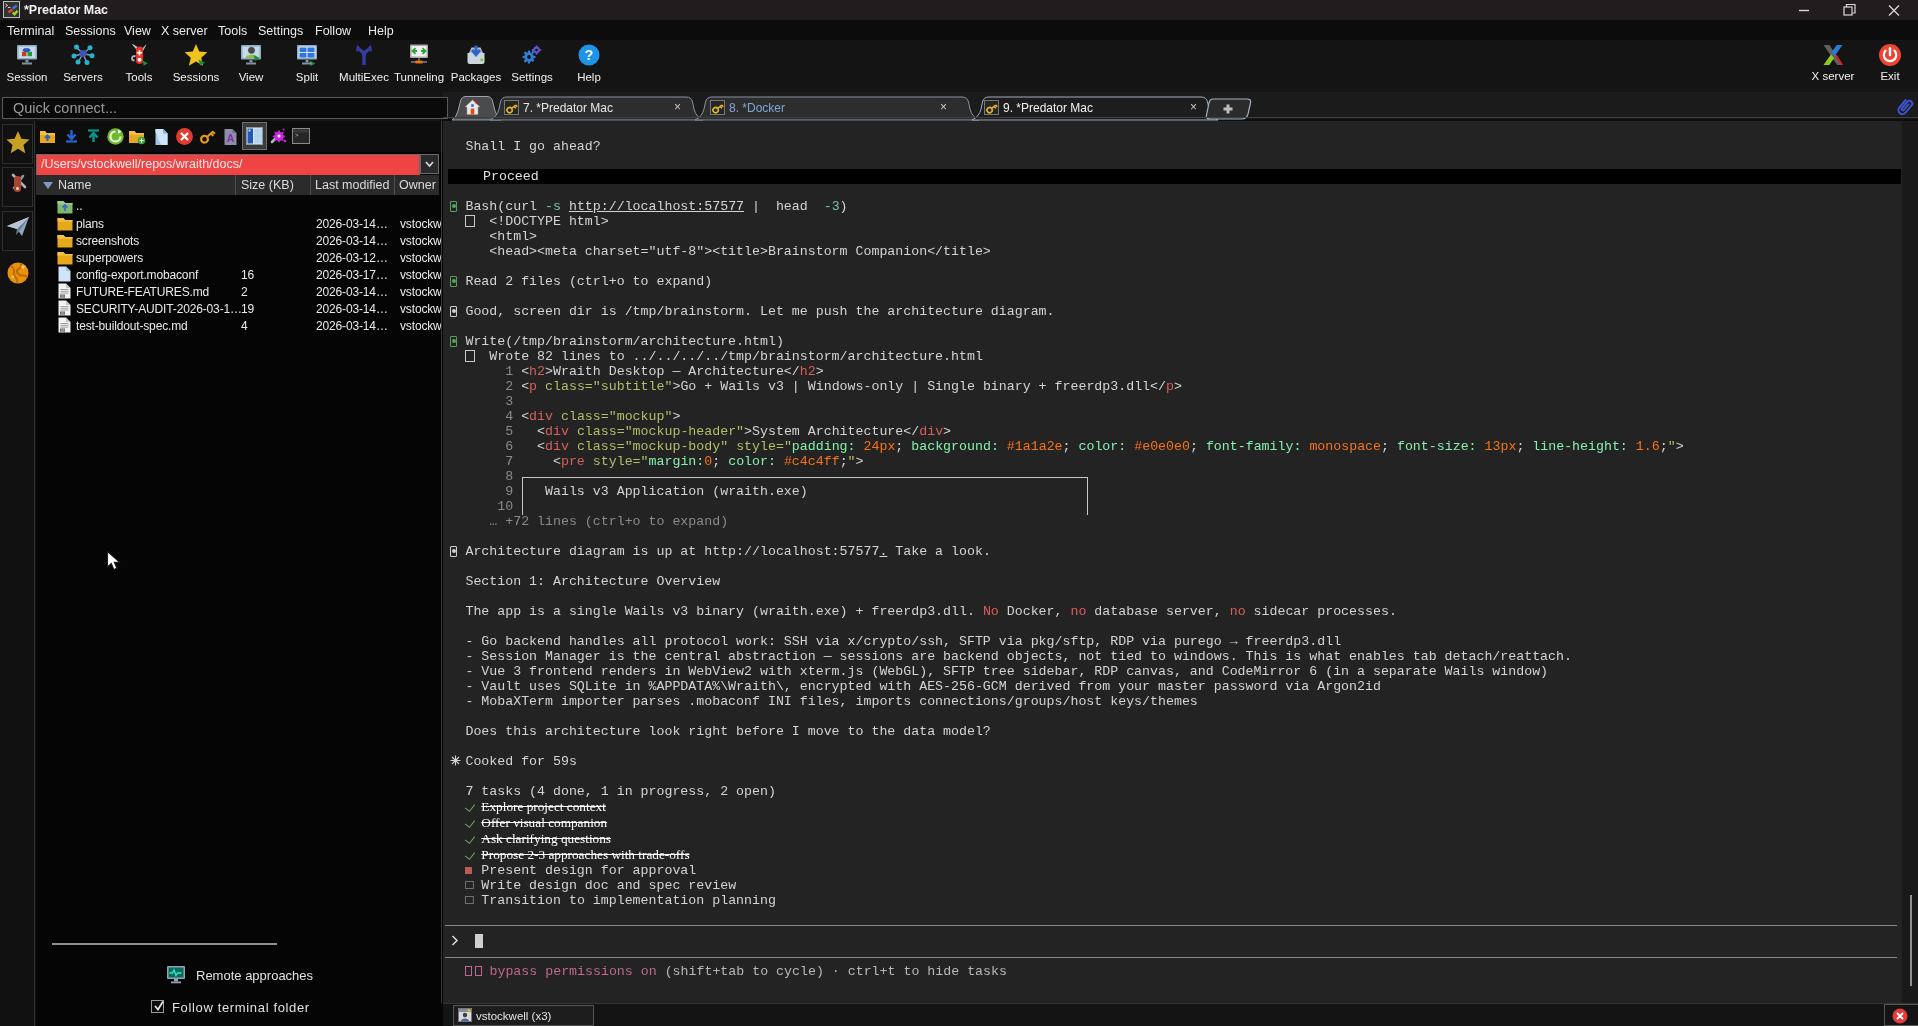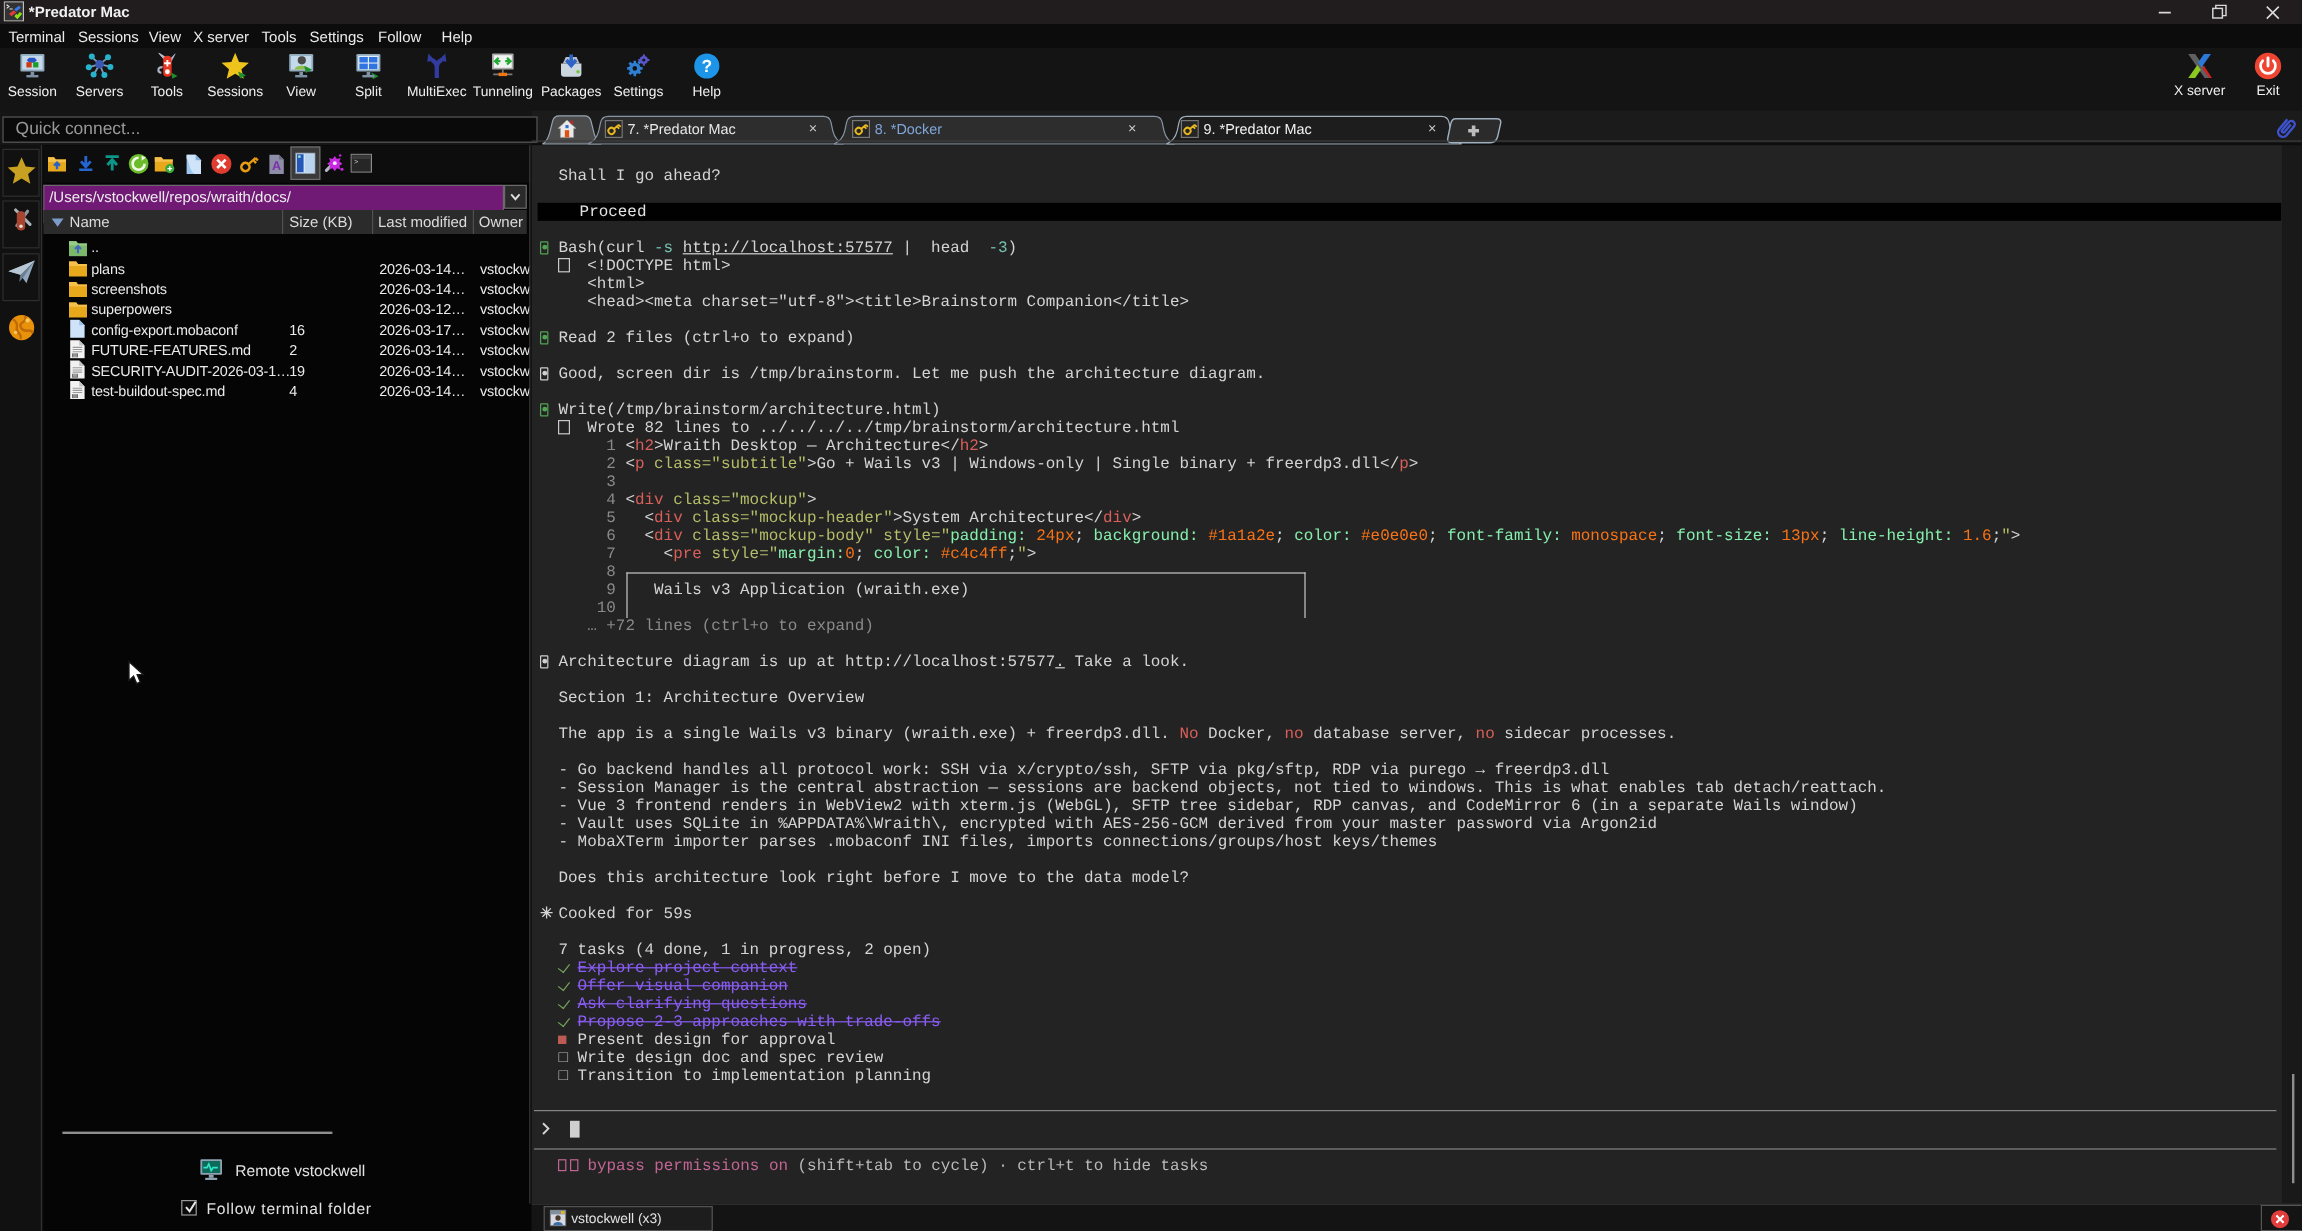--- a/index.html
+++ b/index.html
@@ -20,40 +20,40 @@
 #qcwrap{left:0;top:92px;width:443px;height:29px;background:#151515;}
 #qc{left:2px;top:97px;width:434px;height:20px;background:#0a0a0a;border:1px solid #5a5a5a;color:#999;font-size:14.5px;line-height:20px;padding-left:10px;}
 .tabtxt{font-size:12px;color:#e8e8e8;}
 .keyicon{position:absolute;width:13px;height:13px;border:1px solid #777;background:#252525;}
 .tabx{position:absolute;color:#c8c8c8;font-size:12px;}
 
 #sidebar{left:0;top:121px;width:35px;height:905px;background:#111111;border-right:1px solid #303030;box-sizing:border-box;}
 .sbox{left:2px;width:31px;height:40px;border:1px solid #2e2e2e;box-sizing:border-box;}
 #filepanel{left:36px;top:121px;width:407px;height:905px;background:#050505;overflow:hidden;}
 #ftoolbar{left:0;top:0;width:407px;height:31px;background:#0d0d0d;}
-#pathbar{left:0;top:33px;width:384px;height:32px;background:#701a75;border:1px solid #6a6a6a;box-sizing:border-box;color:#ececec;font-size:12.5px;line-height:18px;padding-left:4px;}
+#pathbar{left:0;top:33px;width:384px;height:32px;background:#ef4444;border:1px solid #6a6a6a;box-sizing:border-box;color:#ececec;font-size:12.5px;line-height:18px;padding-left:4px;}
 #pathdrop{left:384px;top:33px;width:19px;height:20px;background:#2a2a2a;border:1px solid #6a6a6a;box-sizing:border-box;}
 #fheader{left:0;top:54px;width:403px;height:20px;background:#2b2b2b;color:#dcdcdc;font-size:12.5px;}
 .hcol{position:absolute;top:3px;}
 .hsep{position:absolute;top:0;width:1px;height:20px;background:#4f4f4f;}
 .frow{position:absolute;color:#ebebeb;font-size:12px;letter-spacing:-0.15px;height:17px;line-height:17px;}
 
 #terminal{left:443px;top:121px;width:1459px;height:882px;background:#232323;}
 #rightstrip{left:1902px;top:121px;width:16px;height:882px;background:#191919;}
 #proceedband{left:448px;top:169px;width:1453px;height:15px;background:#010101;}
 pre.term{margin:0;font-family:"Liberation Mono",monospace;font-size:13.27px;line-height:15px;color:#d4d4d4;}
 .gr{color:#8a8a8a;}
 .teal{color:#76c2af;}
 .red{color:#d95f5a;}
 .lime{color:#b5bd68;}
 .pur{color:#f97316;text-align:center;}
 .cya{color:#86efac;}
 .pink{color:#c26594;}
 .u{text-decoration:underline;}
-.strike{color:#8b5cf6;text-decoration:line-through;}
+.strike{color:#ffffff;text-decoration:line-through;font-family:Liberation Serif, serif;}
 
 .w2{display:inline-block;width:15.93px;}
 .bull{display:inline-block;width:7.5px;height:11px;border:1px solid currentColor;border-radius:1px;box-sizing:border-box;position:relative;vertical-align:-1.5px;}
 .bull:after{content:"";position:absolute;left:1px;top:2.6px;width:4.2px;height:4.2px;border-radius:50%;background:currentColor;}
 .tof{display:inline-block;width:10px;height:11.5px;border:1px solid #c8c8c8;box-sizing:border-box;vertical-align:-1.5px;}
 .toffp{display:inline-block;width:6.8px;height:10px;border:1px solid #c26594;box-sizing:border-box;vertical-align:-1px;}
 .chkm{display:inline-block;width:4.5px;height:8px;border-right:1.4px solid #74a45c;border-bottom:1.4px solid #74a45c;transform:rotate(38deg);vertical-align:0.5px;margin-left:1.5px;}
 .sepline{height:1px;background:#858585;}
 #bottombar{left:443px;top:1003px;width:1475px;height:23px;background:#141414;border-top:1px solid #333;box-sizing:border-box;}
 </style>
@@ -491,21 +491,21 @@
 <span class="frow" style="left:364px;top:197.4px">vstockw</span>
 
 <div class="abs" style="left:16px;top:822px;width:225px;height:2px;background:#8f8f8f;"></div>
 <svg class="abs" style="left:130px;top:844px" width="20" height="20" viewBox="0 0 20 20">
       <rect x="1" y="1" width="18" height="13" rx="1" fill="#8fa3b2"></rect>
       <rect x="2.5" y="2.5" width="15" height="10" fill="#0e6b5c"></rect>
       <path d="M3.5 8 h3 l1.5-3 2 5.5 1.5-2.5 h4" stroke="#2ee8c8" stroke-width="1.3" fill="none"></path>
       <rect x="8" y="14" width="4" height="2.5" fill="#8fa3b2"></rect>
       <rect x="5" y="16.5" width="10" height="1.8" fill="#8fa3b2"></rect>
     </svg>
-<span class="abs" style="left:160px;top:847px;font-size:13px;color:#e2e2e2;">Remote vstockwell</span>
+<span class="abs" style="left:160px;top:847px;font-size:13px;color:#e2e2e2;">Remote approaches</span>
 <div class="abs" style="left:115px;top:879px;width:13px;height:13px;border:1.5px solid #9a9a9a;background:#0a0a0a;box-sizing:border-box;"></div>
 <svg class="abs" style="left:116px;top:878px" width="14" height="14">
       <path d="M3 7 l3 3.5 5-8" stroke="#e8e8e8" stroke-width="1.7" fill="none"></path>
     </svg>
 <span class="abs" style="left:136px;top:879px;font-size:13px;color:#e2e2e2;letter-spacing:0.65px;">Follow terminal folder</span>
 </div>
 
 <div class="abs" id="terminal">
 <pre class="term abs" style="left:6.5px;top:18px;">  Shall I go ahead?
 

